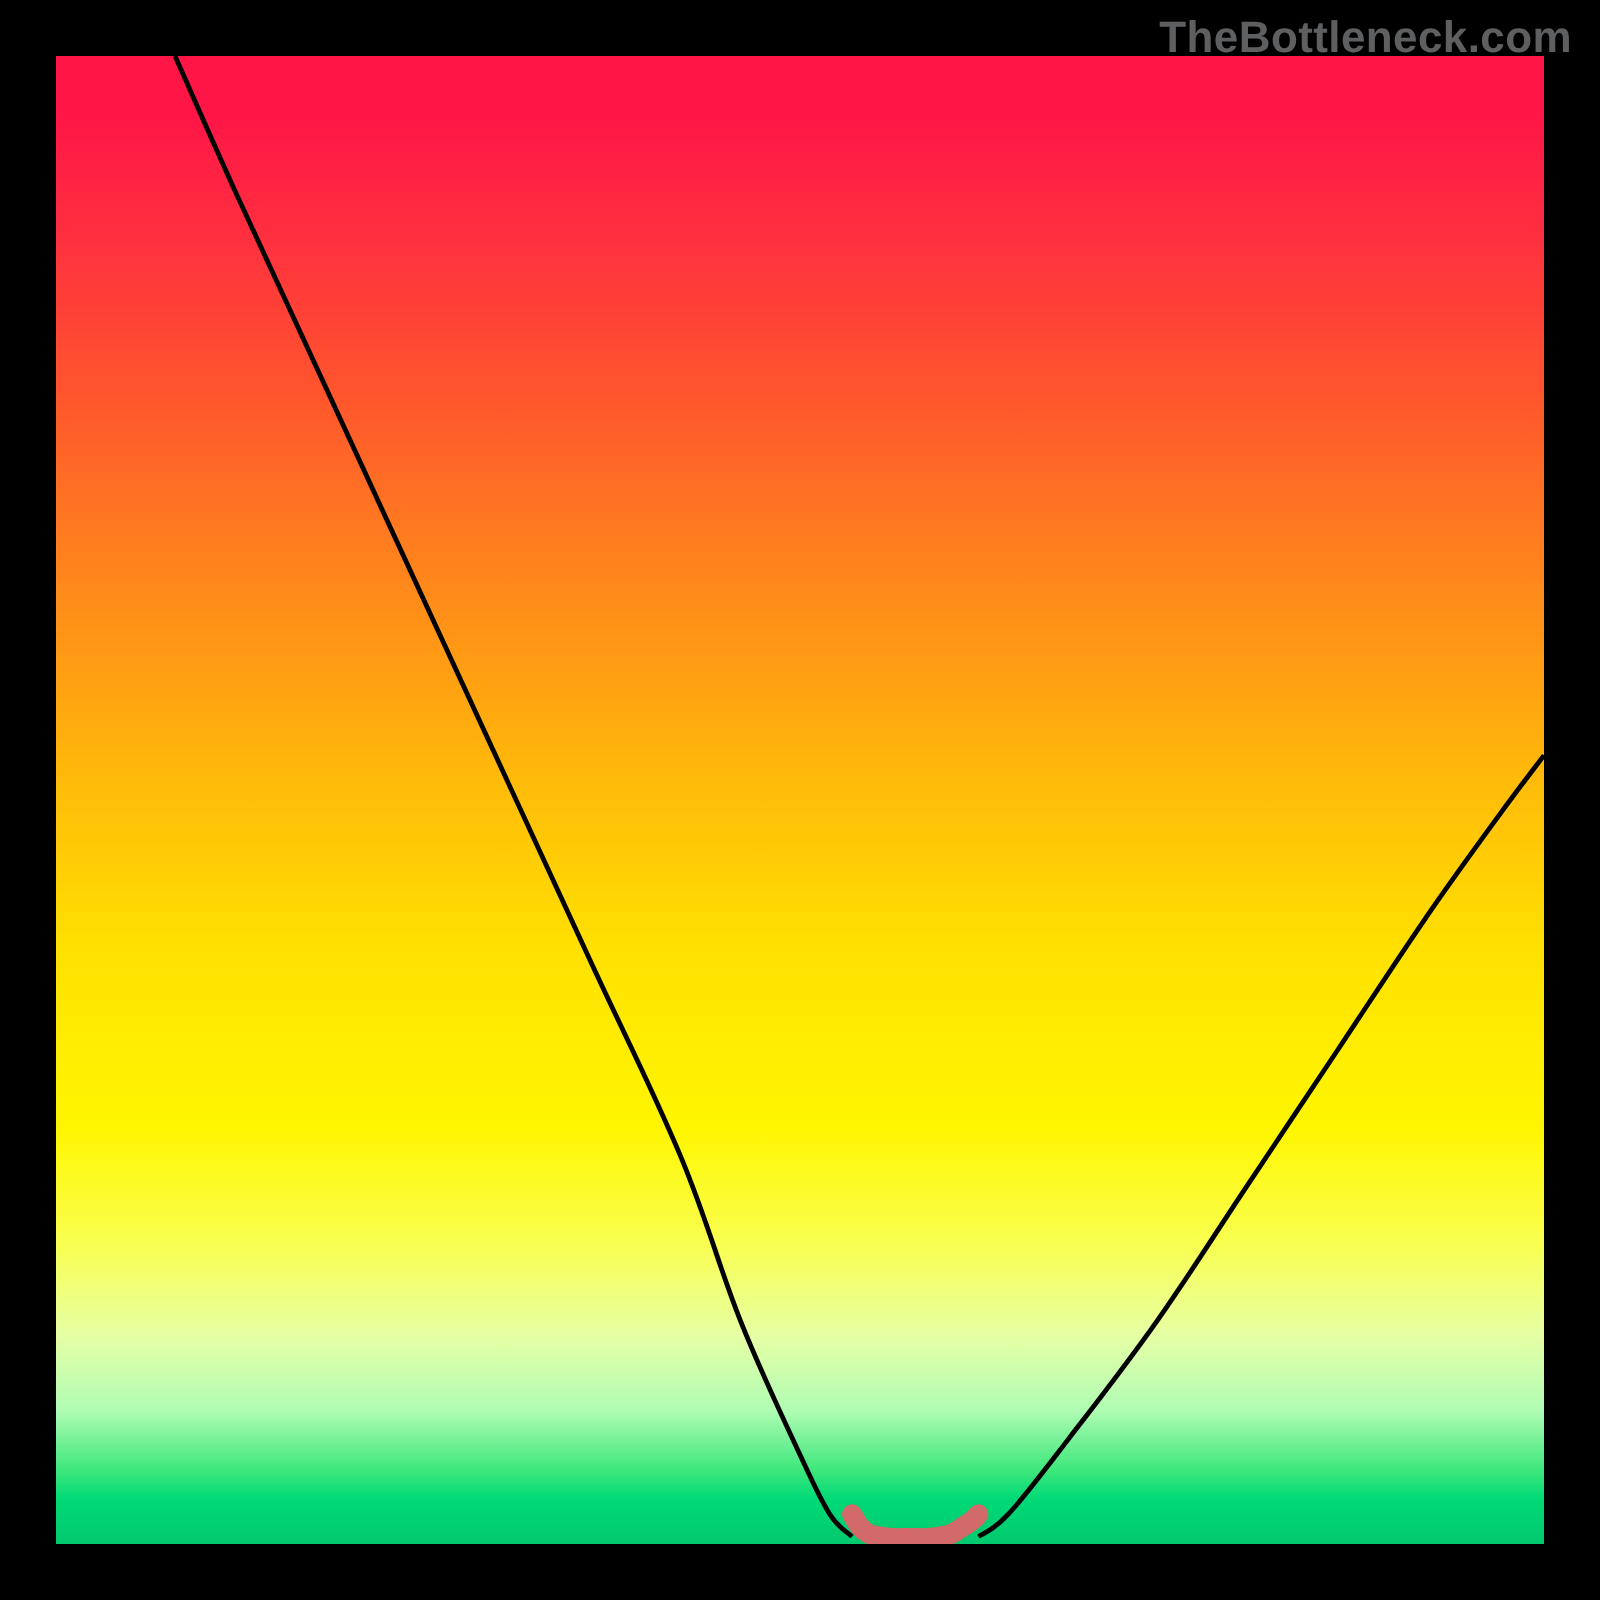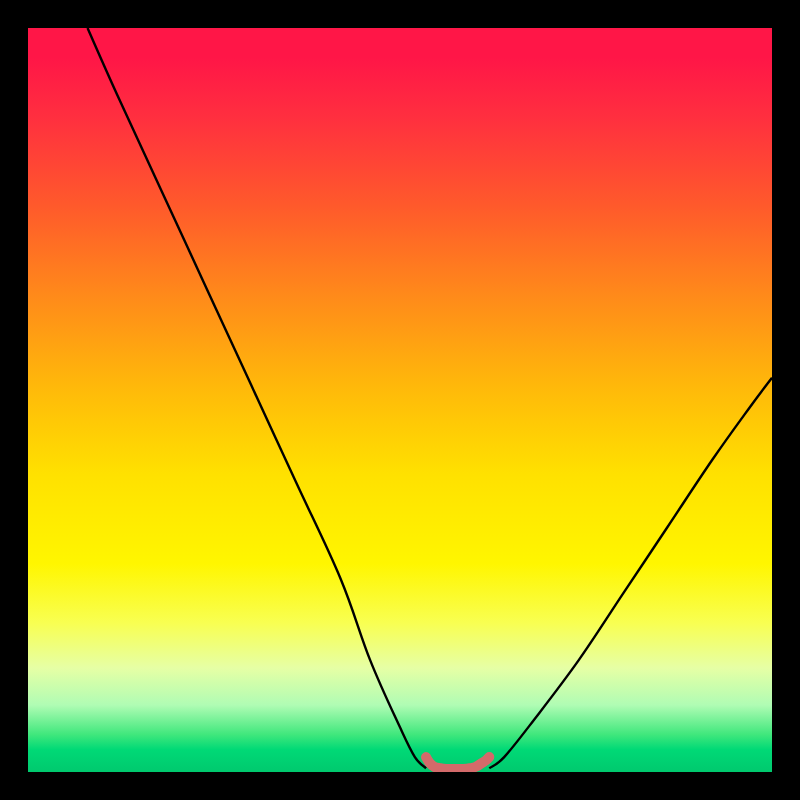--- a/index.html
+++ b/index.html
@@ -74,13 +74,14 @@
       </g>
       <g>
         <path id="path-right" fill="none" stroke="#000" stroke-width="2.4" d="M 461.28 740.28 C 463.96 738.27, 468.12 737.82, 476.16 729.12 C 484.20 720.42, 492.53 709.33, 505.92 691.92 C 519.31 674.51, 534.49 655.17, 550.56 632.40 C 566.63 609.63, 579.13 589.55, 595.20 565.44 C 611.27 541.33, 623.77 522.59, 639.84 498.48 C 655.91 474.37, 669.75 452.95, 684.48 431.52 C 699.21 410.09, 710.97 394.17, 721.68 379.44 C 732.39 364.71, 739.98 355.04, 744.00 349.68"></path>
       </g>
       <g>
         <path id="path-valley" fill="none" stroke="#d36a6a" stroke-width="10" stroke-linecap="round" stroke-linejoin="round" d="M 398.04 729.12 C 398.71 730.19, 400.29 733.33, 401.76 735.07 C 403.23 736.81, 404.35 737.85, 406.22 738.79 C 408.10 739.73, 410.03 739.88, 412.18 740.28 C 414.32 740.68, 415.99 740.89, 418.13 741.02 C 420.27 741.16, 421.94 741.02, 424.08 741.02 C 426.22 741.02, 427.89 741.02, 430.03 741.02 C 432.17 741.02, 433.84 741.16, 435.98 741.02 C 438.13 740.89, 439.79 740.68, 441.94 740.28 C 444.08 739.88, 445.75 739.73, 447.89 738.79 C 450.03 737.85, 451.97 736.28, 453.84 735.07 C 455.71 733.87, 456.96 733.17, 458.30 732.10 C 459.64 731.02, 460.74 729.66, 461.28 729.12"></path>
       </g>
     </svg>
   </div>
 
+  <div class="watermark">TheBottleneck.com</div>
 </div>
 
 </body></html>

